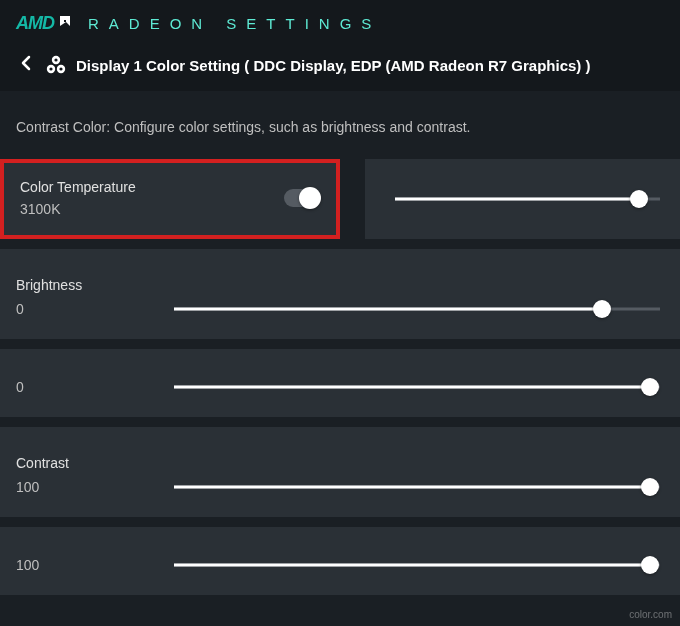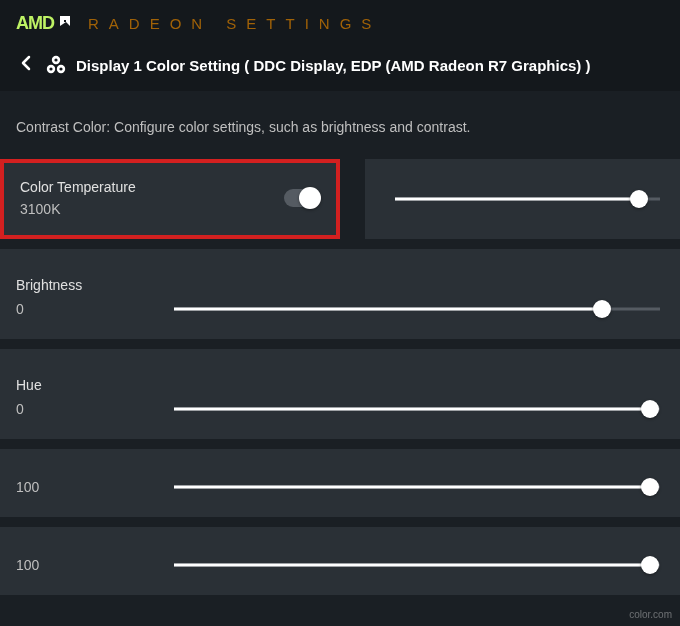--- a/index.html
+++ b/index.html
@@ -15,33 +15,34 @@
     background: #14181c;
     padding: 12px 16px 14px 16px;
   }
   .brand {
     display: flex;
     align-items: center;
     gap: 14px;
     margin-bottom: 18px;
   }
   .amd-logo {
-    color: #bef264;
+    color: #14b8a6;
     font-weight: bold;
     font-size: 18px;
     letter-spacing: -1px;
     display: flex;
     align-items: center;
+    font-style: italic;
   }
   .amd-arrow {
     display: inline-block;
     margin-left: 2px;
   }
   .radeon-title {
-    color: #a16207;
+    color: #5eead4;
     font-size: 15px;
     letter-spacing: 10px;
     font-weight: 300;
   }
   .nav-row {
     display: flex;
     align-items: center;
     gap: 8px;
   }
   .back-btn {
@@ -227,33 +228,33 @@
         <div class="setting-slider-wrap">
           <div class="slider">
             <div class="slider-track"></div>
             <div class="slider-fill" style="width:88%"></div>
             <div class="slider-thumb" style="left:88%"></div>
           </div>
         </div>
       </div>
     </div>
     <div class="row setting-row">
-      <div class="setting-label">Hue</div>
       <div class="setting-body">
         <div class="setting-value">0</div>
         <div class="setting-slider-wrap">
           <div class="slider">
             <div class="slider-track"></div>
             <div class="slider-fill" style="width:98%"></div>
             <div class="slider-thumb" style="left:98%"></div>
           </div>
         </div>
       </div>
     </div>
     <div class="row setting-row">
+      <div class="setting-label">Contrast</div>
       <div class="setting-body">
         <div class="setting-value">100</div>
         <div class="setting-slider-wrap">
           <div class="slider">
             <div class="slider-track"></div>
             <div class="slider-fill" style="width:98%"></div>
             <div class="slider-thumb" style="left:98%"></div>
           </div>
         </div>
       </div>

